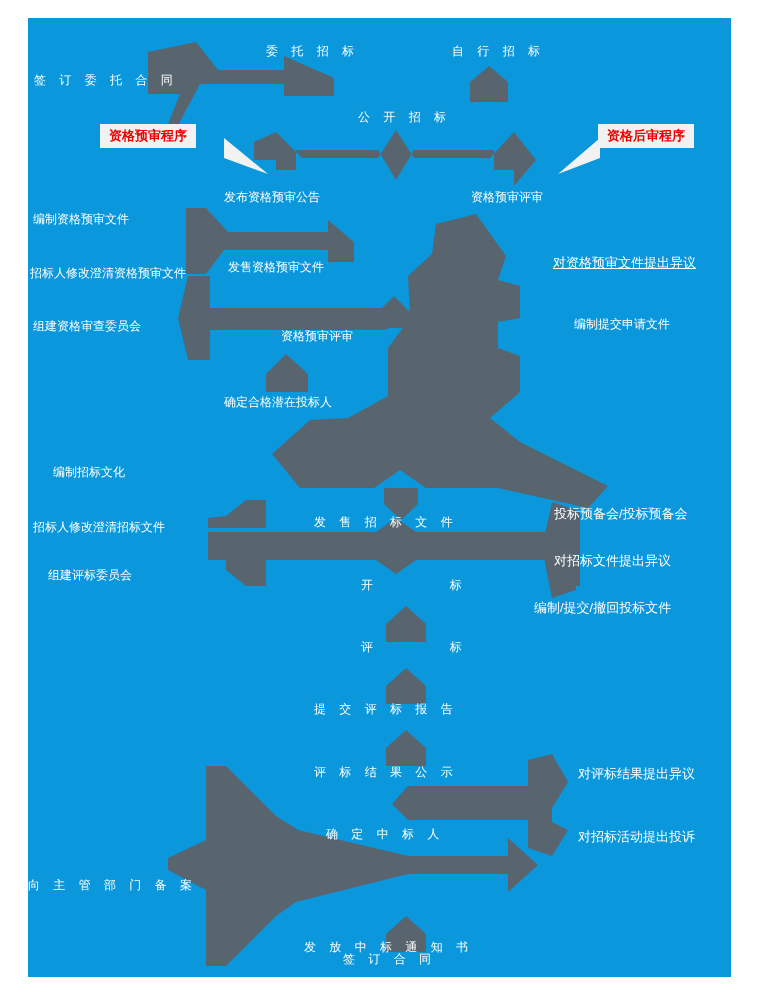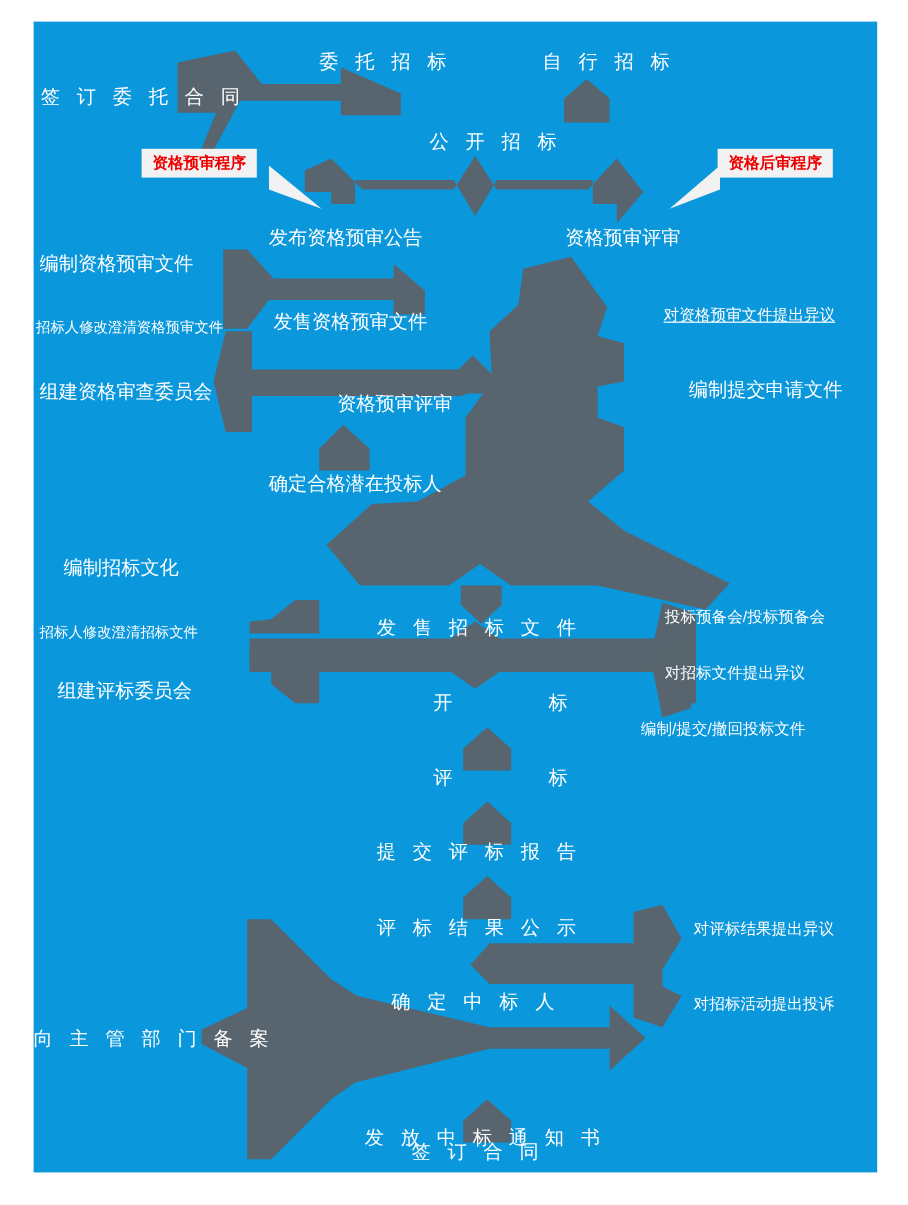--- a/index.html
+++ b/index.html
@@ -11,21 +11,21 @@
     position:absolute;left:28px;top:18px;width:703px;height:959px;
     background:#0a97dc;overflow:hidden;
   }
   #flow-svg{position:absolute;left:0;top:0;width:703px;height:959px;}
   .lbl{
     position:absolute;color:#ffffff;white-space:nowrap;
     line-height:1;pointer-events:none;
   }
   .lbl.sp{letter-spacing:5px;}
   .lbl.sp2{letter-spacing:10px;}
-  .lbl.m{font-size:16px;font-family:Liberation Serif, serif;}
+  .lbl.m{font-size:12px;}
   .lbl.s{font-size:13px;}
   .lbl.xs{font-size:12px;}
   .callout{
     position:absolute;background:#f2f2f2;color:#ee0000;
     font-size:13px;font-weight:bold;white-space:nowrap;
     padding:4px 9px;line-height:1.2;
   }
 </style>
 </head>
 <body>
@@ -94,25 +94,25 @@
   <div class="lbl m" style="left:20px;top:551px;">组建评标委员会</div>
   <div class="lbl m sp2" style="left:333px;top:561px;">开 &nbsp;&nbsp;&nbsp; 标</div>
   <div class="lbl s" style="left:526px;top:536px;">对招标文件提出异议</div>
   <div class="lbl s" style="left:506px;top:583px;">编制/提交/撤回投标文件</div>
   <div class="lbl m sp2" style="left:333px;top:623px;">评 &nbsp;&nbsp;&nbsp; 标</div>
   <div class="lbl m sp" style="left:286px;top:685px;">提 交 评 标 报 告</div>
   <div class="lbl m sp" style="left:286px;top:748px;">评 标 结 果 公 示</div>
   <div class="lbl s" style="left:550px;top:749px;">对评标结果提出异议</div>
   <div class="lbl m sp" style="left:298px;top:810px;">确 定 中 标 人</div>
   <div class="lbl s" style="left:550px;top:812px;">对招标活动提出投诉</div>
-  <div class="lbl m sp" style="left:0px;top:841px;">向 主 管 部 门 备 案</div>
+  <div class="lbl m sp" style="left:0px;top:861px;">向 主 管 部 门 备 案</div>
   <div class="lbl m sp" style="left:276px;top:923px;">发 放 中 标 通 知 书</div>
   <div class="lbl m sp" style="left:315px;top:935px;">签 订 合 同</div>
 
-  <div class="callout" style="left:90px;top:106px;">资格预审程序</div>
+  <div class="callout" style="left:72px;top:106px;">资格预审程序</div>
   <svg style="position:absolute;left:196px;top:110px;width:60px;height:50px;">
     <polygon points="0,10 0,30 44,46" fill="#f2f2f2"></polygon>
   </svg>
 
   <div class="callout" style="left:570px;top:106px;">资格后审程序</div>
   <svg style="position:absolute;left:530px;top:110px;width:60px;height:50px;">
     <polygon points="42,10 42,30 0,46" fill="#f2f2f2"></polygon>
   </svg>
 
 </div>

